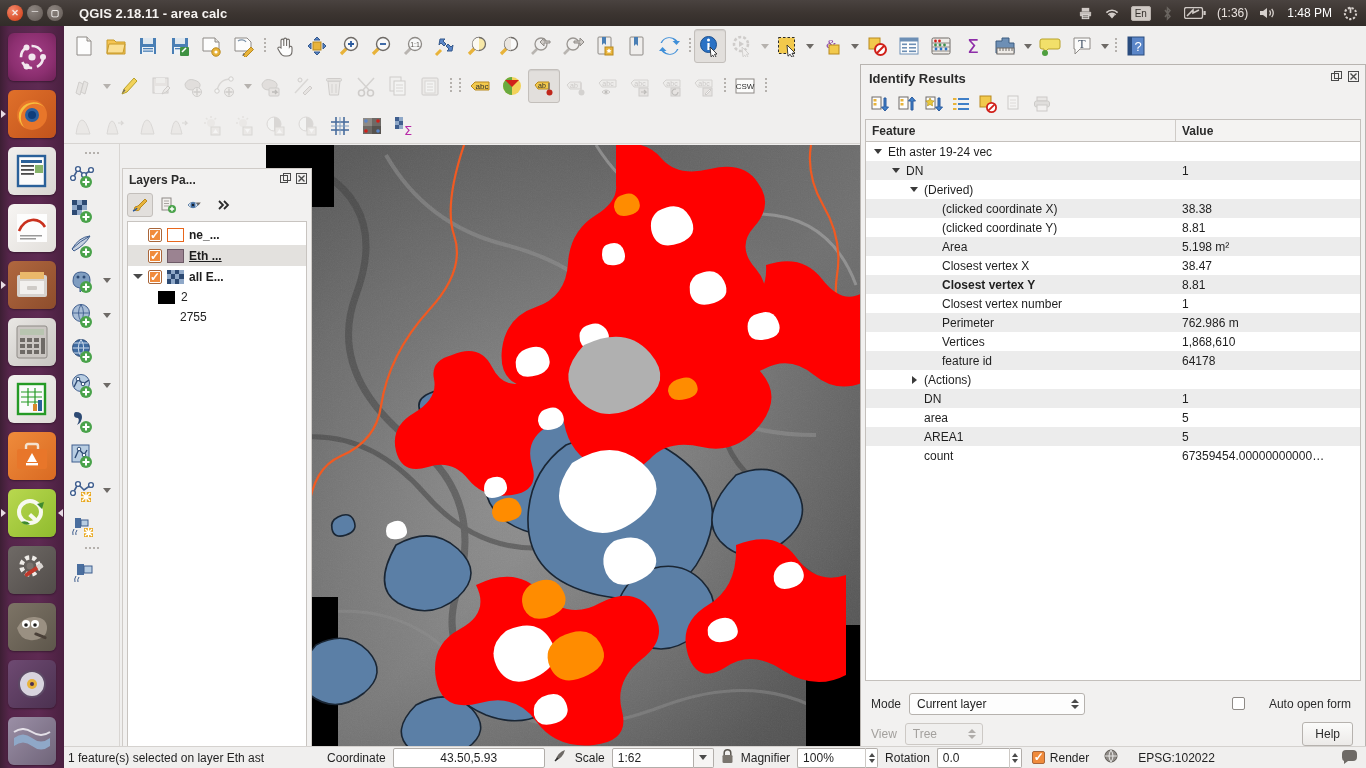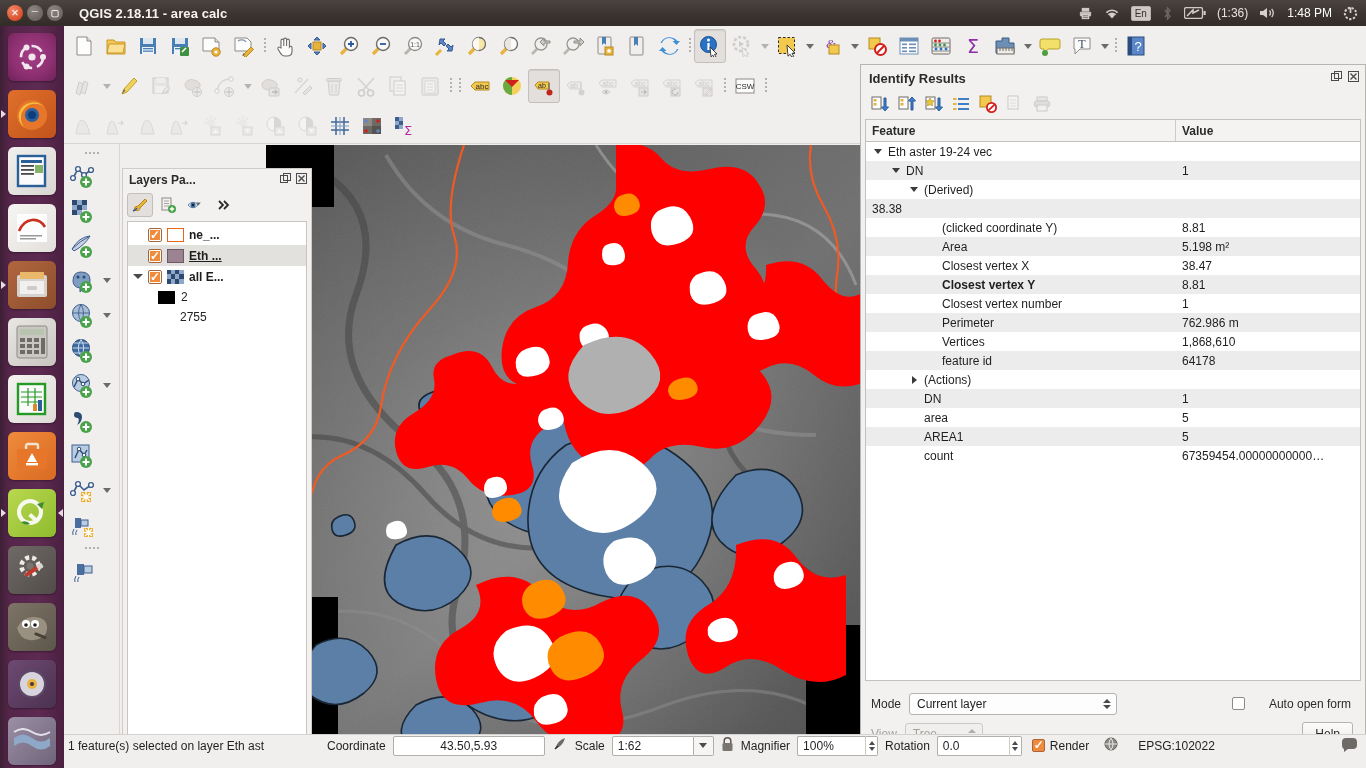--- a/index.html
+++ b/index.html
@@ -184,21 +184,21 @@
   .combo.dis { background:#f0efee; color:#a3a09d; border-color:#cdc9c5; }
   .combo.dis .sp i.up { border-bottom-color:#b0adaa; }
   .combo.dis .sp i.dn { border-top-color:#b0adaa; }
   .chk-box { width:13px;height:13px;border:1px solid #8e8a86; background:#fff; border-radius:2px; }
   .btn { height:24px; border:1px solid #b6b2ae; border-radius:3px;
          background: linear-gradient(to bottom,#fbfbfa,#eceae8);
          display:flex; align-items:center; justify-content:center; padding:0 12px;
          font-size:12px; color:#2b2b2b; }
 
   
-  .status { position:absolute; left:0; bottom:12px; width:1302px; height:22px;
+  .status { position:absolute; left:0; bottom:0; width:1302px; height:22px;
             background:#f0efee; border-top:1px solid #d5d2cf;
             display:flex; align-items:center; gap:7px; padding-left:4px; }
   .st-msg { font-size:12px; color:#1f1f1f; width:252px; overflow:hidden;
             white-space:nowrap; text-overflow:clip; }
   .st-lbl { font-size:12px; color:#1f1f1f; }
   .st-field { height:20px; border:1px solid #b2aeaa; background:#fff; border-radius:2px;
               display:flex; align-items:center; padding:0 5px; font-size:12px; color:#1f1f1f; }
   .st-spin { width:13px; height:20px; border-left:1px solid #cdc9c5;
              display:flex; flex-direction:column; align-items:center; justify-content:center; gap:2px; }
   .st-spin i { width:0;height:0;border-left:3px solid transparent;border-right:3px solid transparent; }
@@ -1475,20 +1475,24 @@
             <div class="trow">
               <div class="tc1" style="padding-left: 42px;">
                 <span class="tw">
                   <i></i>
                 </span>
                 <span style="padding-left: 4px;">(Derived)</span>
               </div>
               <div class="tc2"></div>
             </div>
             <div class="trow alt">
+              <div class="tc1" style="padding-left: 60px;">
+                <span class="tw"></span>
+                <span style="padding-left: 4px;">(clicked coordinate X)</span>
+              </div>
               <div class="tc2">38.38</div>
             </div>
             <div class="trow">
               <div class="tc1" style="padding-left: 60px;">
                 <span class="tw"></span>
                 <span style="padding-left: 4px;">(clicked coordinate Y)</span>
               </div>
               <div class="tc2">8.81</div>
             </div>
             <div class="trow alt">
@@ -1575,21 +1579,21 @@
                 <span class="tw"></span>
                 <span style="padding-left: 4px;">count</span>
               </div>
               <div class="tc2">67359454.00000000000…</div>
             </div>
           </div>
       </div>
       <div class="id-foot">
         <div class="fr">
           <div class="flbl">Mode</div>
-          <div class="combo" style="width:208px">
+          <div class="combo" style="width:176px">
             <span>Current layer</span>
             <span class="sp">
                 <i class="up"></i>
                 <i class="dn"></i>
               </span>
           </div>
           <div style="margin-left:auto;display:flex;align-items:flex-start;gap:24px;padding-right:14px">
             <span class="chk-box"></span>
             <span class="flbl">Auto open form</span>
           </div>

